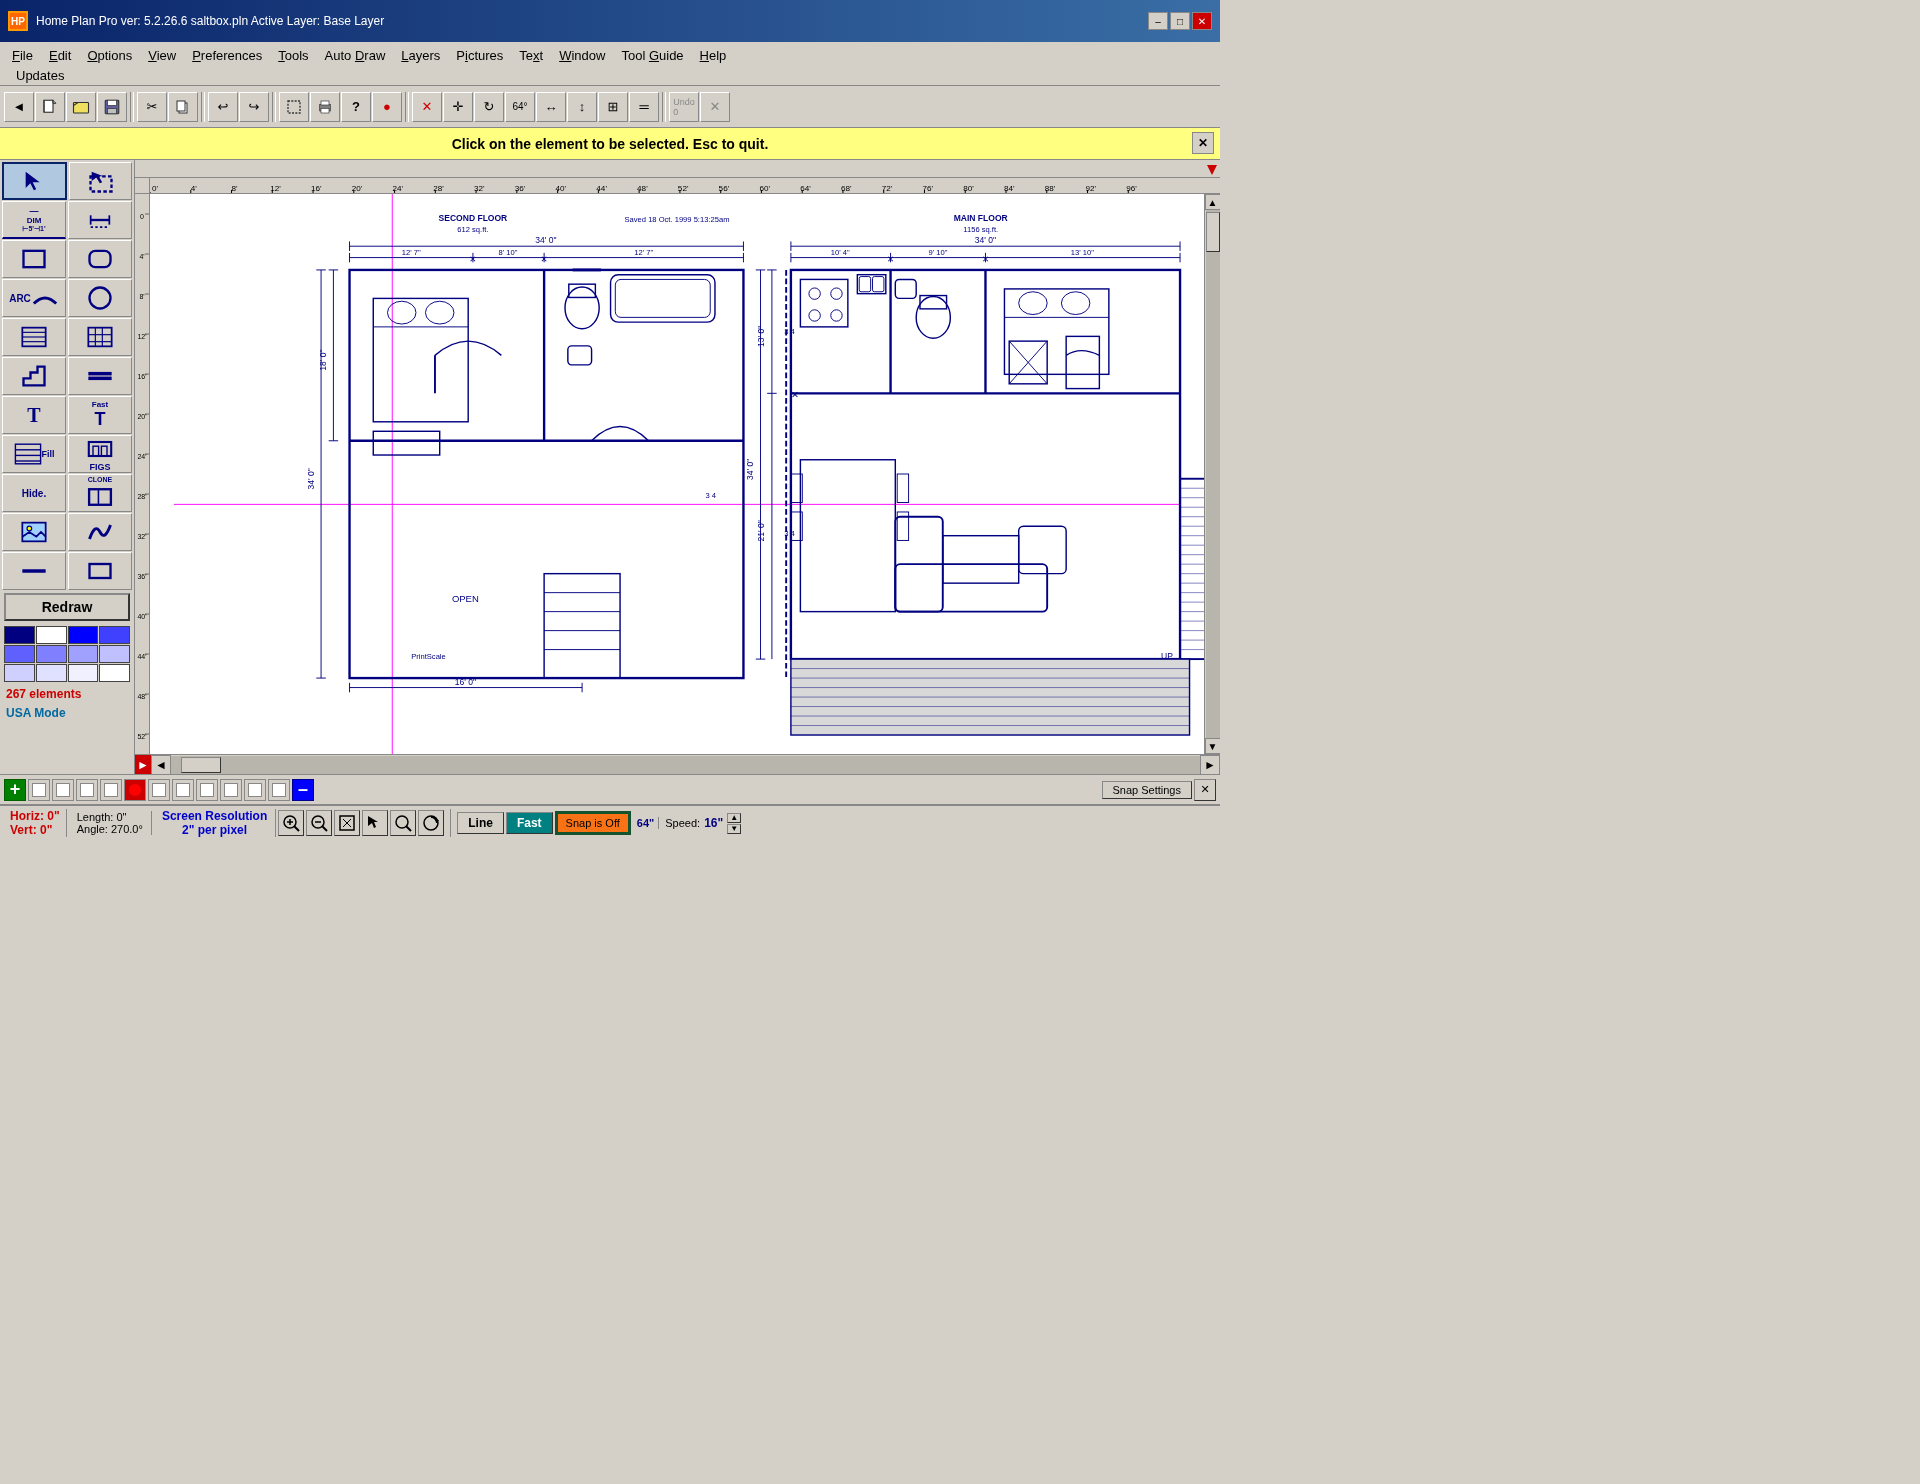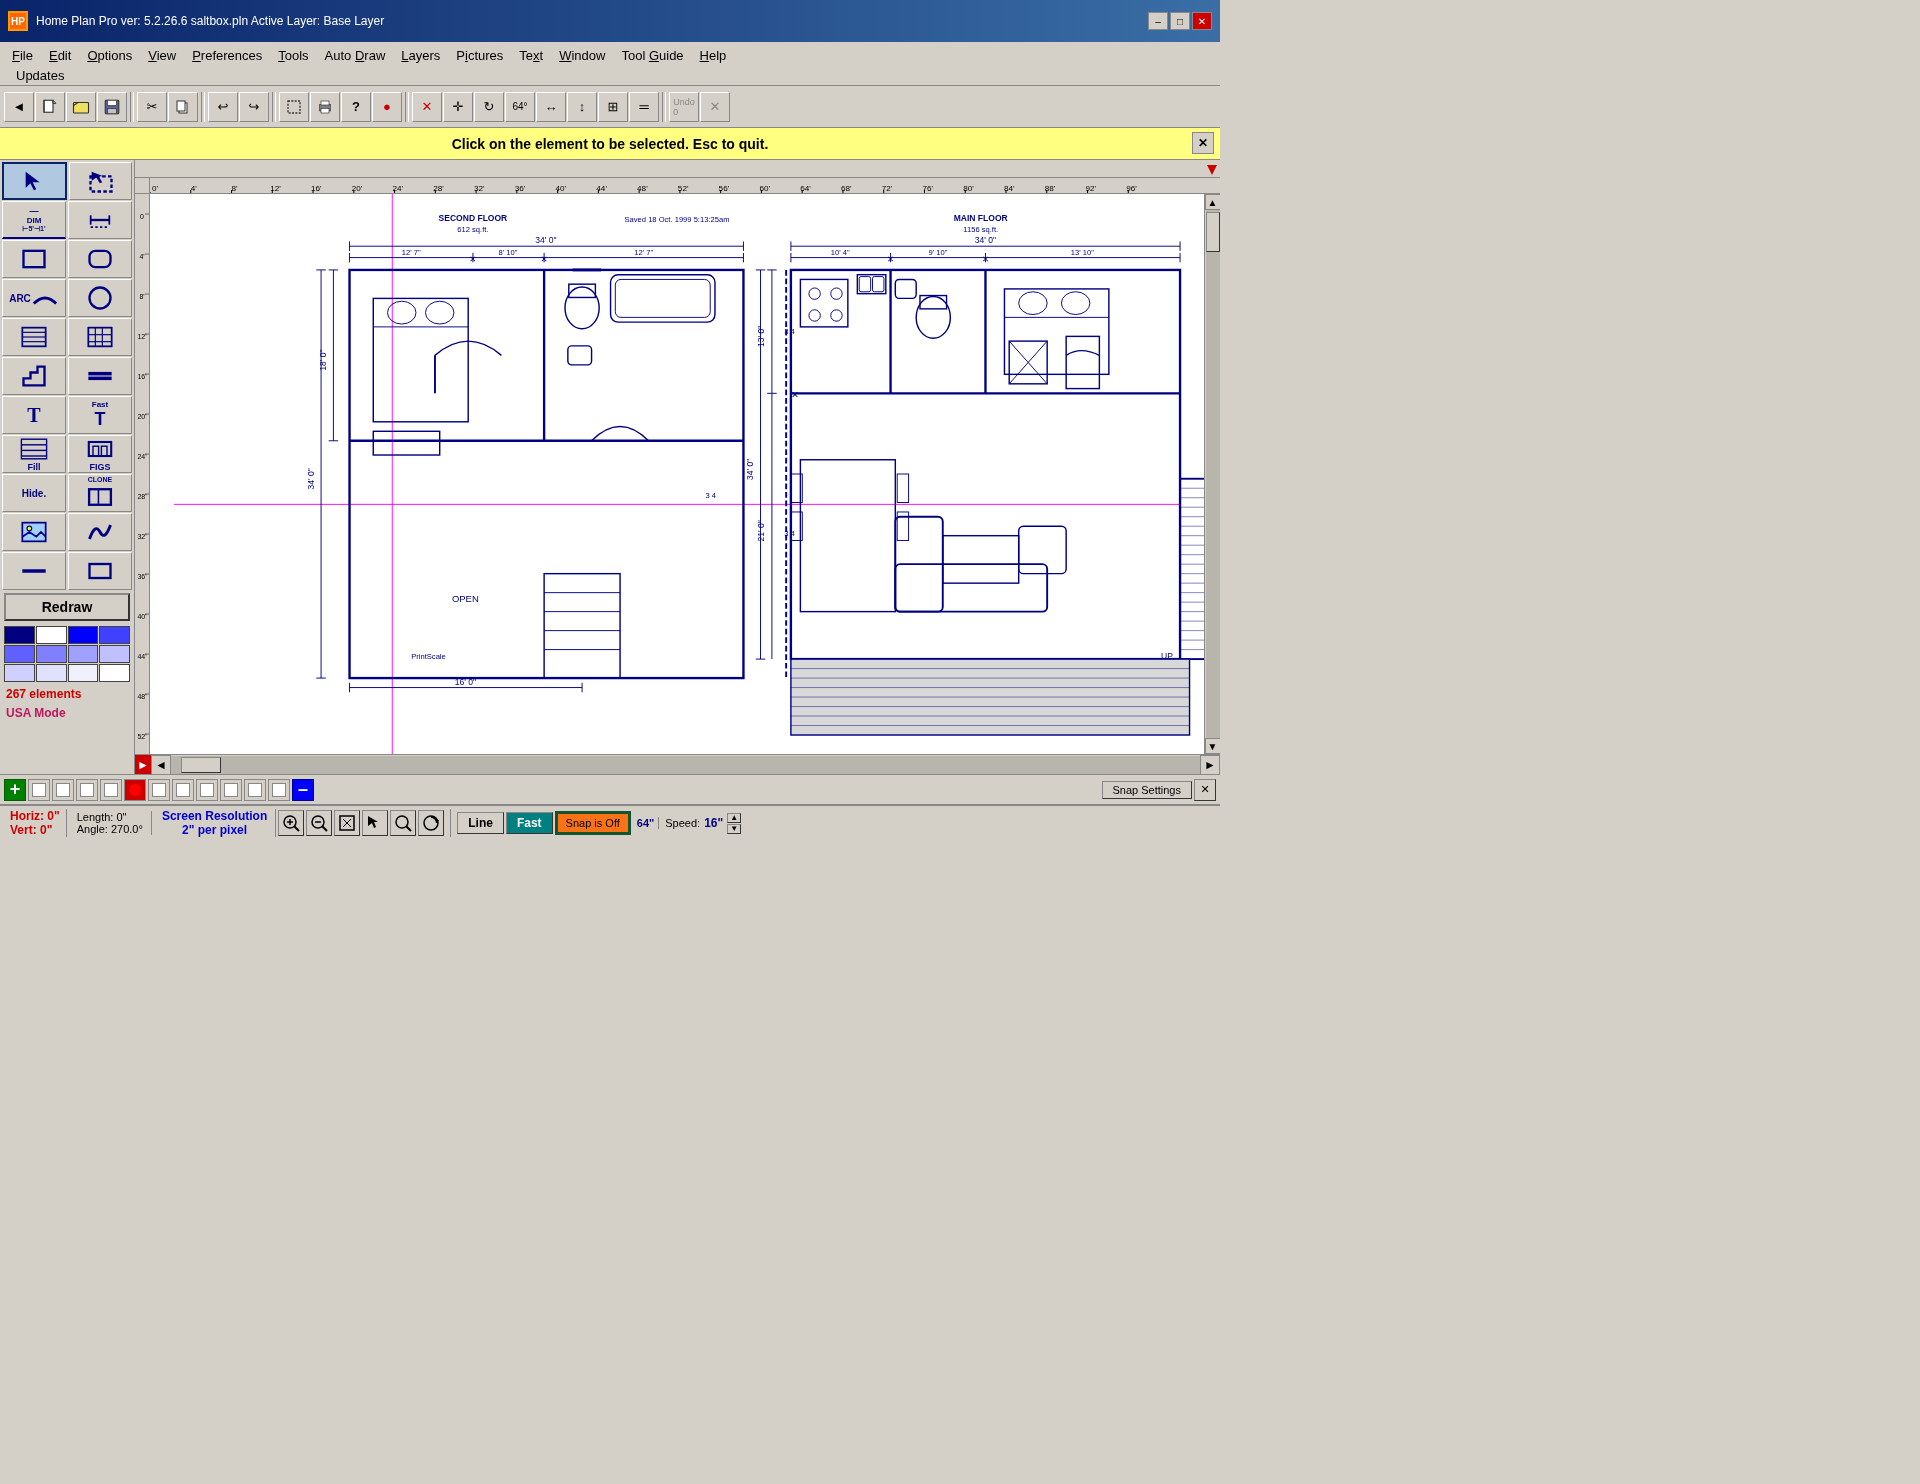--- a/index.html
+++ b/index.html
@@ -148,21 +148,21 @@
       grid-template-columns: repeat(4, 1fr);
       gap: 1px;
       margin: 2px;
     }
     .color-cell {
       height: 18px;
       border: 1px solid #444;
       cursor: pointer;
     }
     .elements-count { font-size: 12px; font-weight: bold; padding: 2px 4px; color: #cc0000; }
-    .usa-mode { font-size: 12px; font-weight: bold; padding: 2px 4px; color: #be185d; }
+    .usa-mode { font-size: 12px; font-weight: bold; padding: 2px 4px; color: #0369a1; }
 
     
     #ruler-h {
       height: 18px;
       background: #d4d0c8;
       border-bottom: 1px solid #888;
       display: flex;
       align-items: flex-end;
       padding-left: 15px;
       position: relative;
@@ -417,21 +417,21 @@
 
     <div class="tool-row">
       <div class="tool-btn" style="font-size:20px; font-weight:bold; color:#000080; font-family:serif;">T</div>
       <div class="tool-btn" style="flex-direction:column; font-size:9px; font-weight:bold; color:#000080;">
         <span style="font-size:8px;">Fast</span>
         <span style="font-size:18px; font-weight:bold; font-family:sans-serif;">T</span>
       </div>
     </div>
 
     <div class="tool-row">
-      <div class="tool-btn" style="flex-direction:column; font-size:9px; font-weight:bold; color:#000080;">
+      <div class="tool-btn" style="font-size:9px; font-weight:bold; color:#000080;">
         <svg viewBox="0 0 20 16" width="20" height="12">
             <rect x="1" y="1" width="18" height="14" fill="none" stroke="#000080" stroke-width="1"></rect>
             <line x1="1" y1="5" x2="19" y2="5" stroke="#000080" stroke-width="1"></line>
             <line x1="1" y1="9" x2="19" y2="9" stroke="#000080" stroke-width="1"></line>
             <line x1="1" y1="13" x2="19" y2="13" stroke="#000080" stroke-width="1"></line>
           </svg>
         <span>Fill</span>
       </div>
       <div class="tool-btn" style="flex-direction:column; font-size:9px; font-weight:bold; color:#000080;">
         <svg viewBox="0 0 20 14" width="20" height="12">

